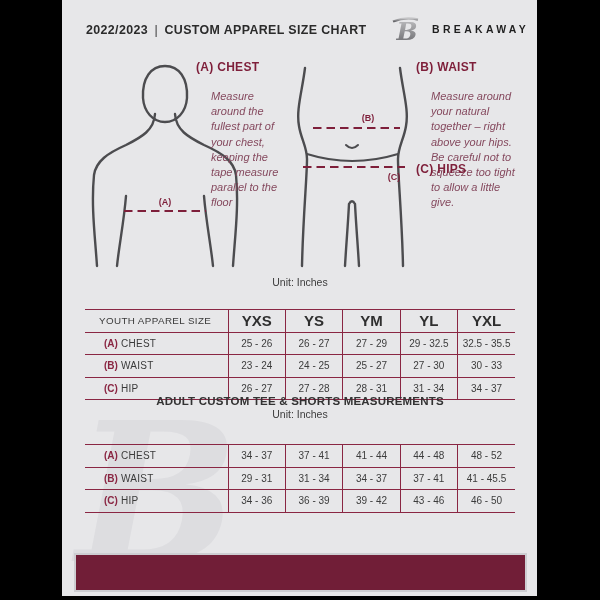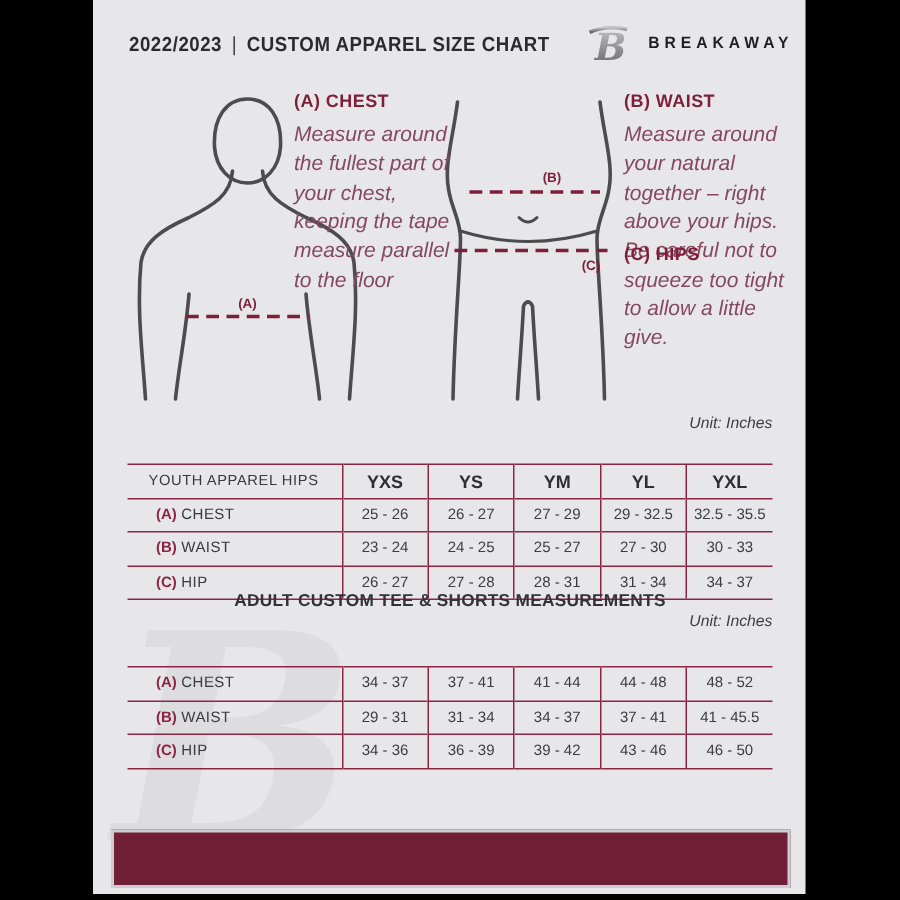--- a/index.html
+++ b/index.html
@@ -14,55 +14,55 @@
              font-size:13.5px;letter-spacing:.4px;transform:scaleX(.92);transform-origin:left center;
              white-space:nowrap;}
   .doc-title .sep{font-weight:normal;color:#3a3a3a;}
   .brand{display:flex;align-items:center;gap:6px;}
   .brand-name{font-size:11px;font-weight:bold;color:#1f1f1f;letter-spacing:3.5px;
               transform:scaleX(.95);transform-origin:right center;white-space:nowrap;}
 
   
   .instr{position:absolute;z-index:2;}
   .instr h3{margin:0 0 6px 0;font-size:12px;font-weight:bold;color:#7E1F3A;letter-spacing:.3px;}
-  .instr p{margin:0;font-size:14px;font-style:italic;color:#85495E;line-height:1.38;}
+  .instr p{margin:15px;font-size:11px;font-style:italic;color:#85495E;line-height:1.38;}
   .instr-a{left:134px;top:60px;width:104px;}
   .instr-b{left:354px;top:60px;width:114px;}
   .instr-c{left:354px;top:162px;width:114px;}
 
   
   .fig-svg{position:absolute;z-index:1;}
   .torso{left:16px;top:56px;}
   .lowerbody{left:228px;top:58px;}
   .fig{fill:none;stroke:#4c4c4f;stroke-width:2.4;stroke-linecap:round;}
   .fig.thin{stroke-width:2;}
   .dash{fill:none;stroke:#7E1F3A;stroke-width:2.2;stroke-dasharray:8.5 5;}
   .fig-label{font-family:"Liberation Sans",sans-serif;font-size:9px;font-weight:bold;
              fill:#7E1F3A;text-anchor:middle;}
 
   
   .sect{position:absolute;left:23px;width:430px;text-align:center;z-index:2;}
   .sect .t{font-size:11.5px;font-weight:bold;color:#333;letter-spacing:.2px;}
-  .sect .u{font-size:10.5px;font-style:italic;color:#3d3d3d;margin-top:1px;text-align:right;}
+  .sect .u{font-size:10.5px;color:#3d3d3d;margin-top:1px;}
   .sect-youth{top:275px;}
   .sect-adult{top:395px;}
 
   
   .size-table{position:absolute;left:23px;width:430px;border-collapse:collapse;
               table-layout:fixed;z-index:2;}
   .tbl-youth{top:309px;}
   .tbl-adult{top:444px;}
   .size-table tr{height:22.5px;}
   .size-table td{border-top:1.5px solid #8A2643;font-size:10px;color:#3c3c3c;
                  text-align:center;padding:0;vertical-align:middle;}
   .size-table td + td{border-left:1.5px solid #8A2643;}
   .size-table tr:last-child td{border-bottom:1.5px solid #8A2643;}
   .size-table td.lbl{text-align:left;padding-left:14px;letter-spacing:.4px;font-size:9.8px;color:#3a3a3a;}
   .size-table td.rowlbl{text-align:left;padding-left:19px;}
-  .size-table td.size{font-weight:bold;font-size:12px;color:#2f2f2f;}
+  .size-table td.size{font-weight:bold;font-size:15px;color:#2f2f2f;}
   .rk{font-weight:bold;color:#8A2643;margin-right:3px;}
   .rn{color:#3a3a3a;letter-spacing:.3px;}
 
   
   .watermark{position:absolute;left:14px;top:398px;z-index:0;
              font-family:"DejaVu Serif",serif;font-style:italic;font-weight:bold;
              font-size:192px;line-height:1;color:#DDDDE0;user-select:none;}
   .footer-bar{position:absolute;left:12px;top:553px;width:449px;height:35px;
               background:#711E37;border:2px solid #CDCDD1;z-index:3;}
 </style>
@@ -137,21 +137,21 @@
       <colgroup>
           <col style="width:143px">
           <col style="width:57.4px">
           <col style="width:57.4px">
           <col style="width:57.4px">
           <col style="width:57.4px">
           <col style="width:57.4px">
         </colgroup>
       <tbody>
           <tr>
-        <td class="lbl">YOUTH APPAREL HIPS</td>
+        <td class="lbl">YOUTH APPAREL SIZE</td>
         <td class="size">YXS</td>
         <td class="size">YS</td>
         <td class="size">YM</td>
         <td class="size">YL</td>
         <td class="size">YXL</td>
       </tr>
       <tr>
         <td class="rowlbl"><span class="rk">(A)</span><span class="rn">CHEST</span></td>
         <td>25 - 26</td>
         <td>26 - 27</td>

